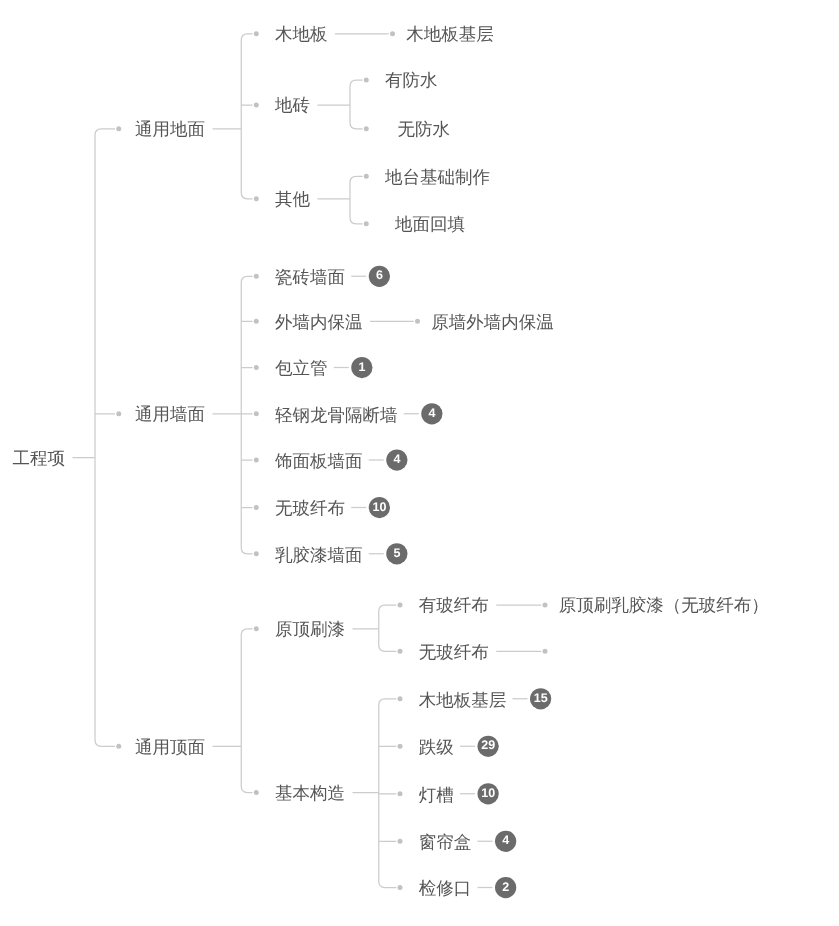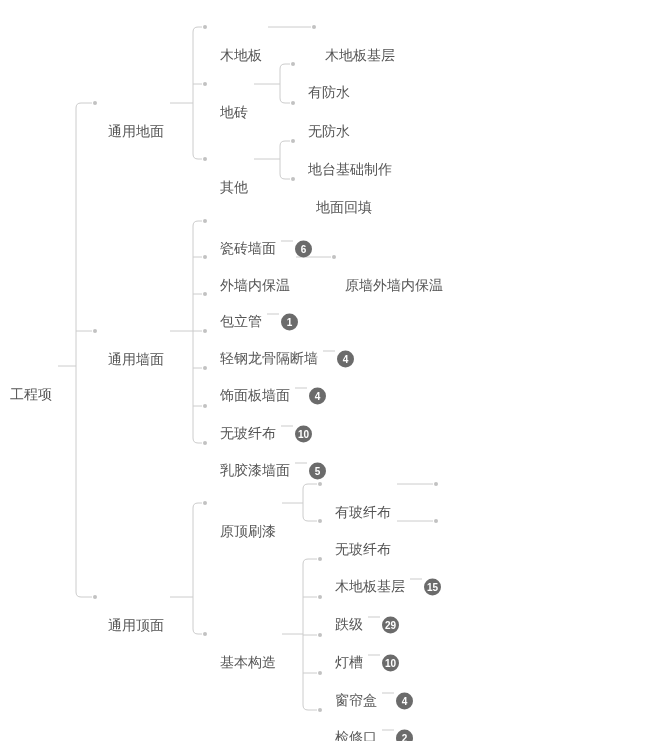--- a/index.html
+++ b/index.html
@@ -7,22 +7,22 @@
   }
   html,body{margin:0;padding:0;background:var(--bg);}
   .canvas{
     position:relative; width:671px; height:741px; background:var(--bg);
     font-family:"Liberation Sans", sans-serif; overflow:hidden;
   }
   .links{position:absolute; left:0; top:0;}
   .links path{stroke:var(--line); stroke-width:1; fill:none;}
   .links circle{fill:var(--dot);}
   .node{
-    position:absolute; display:flex; align-items:flex-start;
-    transform:translateY(-50%); white-space:nowrap;margin-top:28px;
+    position:absolute; display:flex; align-items:center;
+    transform:translateY(-50%); white-space:nowrap;
   }
   .lbl{font-size:14px; color:var(--text); line-height:1;}
   .bl{display:block; width:12px; height:1px; background:var(--line); margin:0 2px 0 5px;}
   .badge{
     min-width:17px; height:17px; box-sizing:border-box; padding:0 3px;
     border-radius:9px; background:var(--badge); color:var(--badgeText);
     font-size:10px; font-weight:bold; display:flex; align-items:center; justify-content:center;
   }
 </style>
 </head>
@@ -88,21 +88,21 @@
   </div>
   <div class="node" style="left:325px;top:27px">
     <span class="lbl">木地板基层</span>
   </div>
   <div class="node" style="left:220px;top:84px">
     <span class="lbl">地砖</span>
   </div>
   <div class="node" style="left:308px;top:64px">
     <span class="lbl">有防水</span>
   </div>
-  <div class="node" style="left:308px;top:103px">
+  <div class="node" style="left:318px;top:103px">
     <span class="lbl">无防水</span>
   </div>
   <div class="node" style="left:220px;top:159px">
     <span class="lbl">其他</span>
   </div>
   <div class="node" style="left:308px;top:141px">
     <span class="lbl">地台基础制作</span>
   </div>
   <div class="node" style="left:316px;top:179px">
     <span class="lbl">地面回填</span>
@@ -144,20 +144,23 @@
     <i class="bl"></i>
     <span class="badge">5</span>
   </div>
 
   <div class="node" style="left:220px;top:503px">
     <span class="lbl">原顶刷漆</span>
   </div>
   <div class="node" style="left:335px;top:484px">
     <span class="lbl">有玻纤布</span>
   </div>
+  <div class="node" style="left:447px;top:484px">
+    <span class="lbl">原顶刷乳胶漆（无玻纤布）</span>
+  </div>
   <div class="node" style="left:335px;top:521px">
     <span class="lbl">无玻纤布</span>
   </div>
 
   <div class="node" style="left:220px;top:634px">
     <span class="lbl">基本构造</span>
   </div>
   <div class="node" style="left:335px;top:559px">
     <span class="lbl">木地板基层</span>
     <i class="bl"></i>

